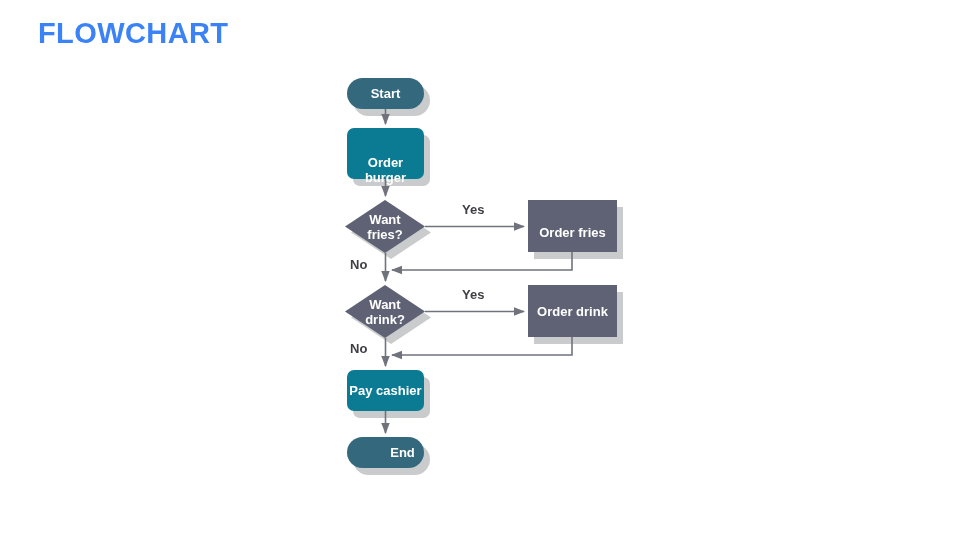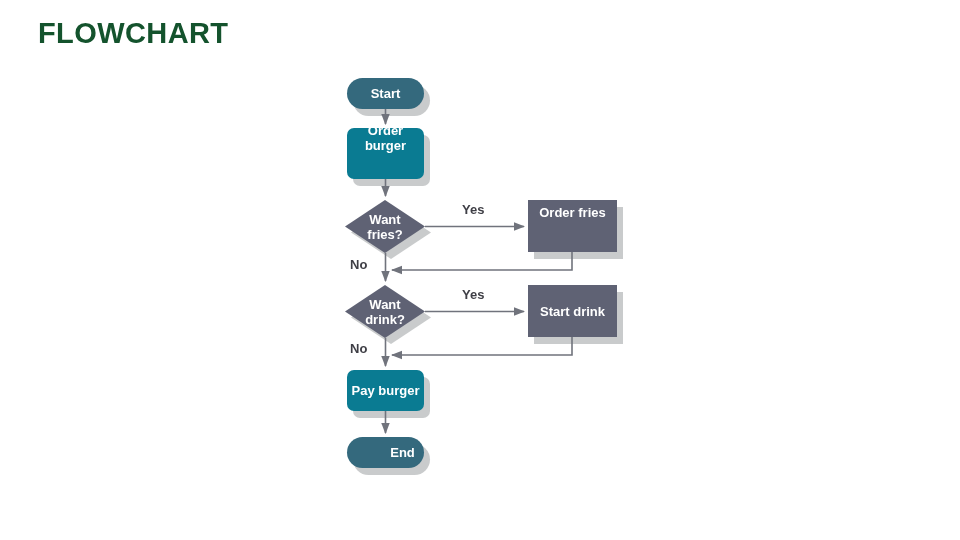--- a/index.html
+++ b/index.html
@@ -21,21 +21,21 @@
     height: 540px;
     background: #ffffff;
   }
   #page-title {
     position: absolute;
     left: 38px;
     top: 17px;
     font-size: 29px;
     font-weight: bold;
     letter-spacing: 0.4px;
-    color: #14532d;
+    color: #3b82f6;
     font-family: "Liberation Sans", sans-serif;
     white-space: nowrap;
   }
   #diagram-svg {
     position: absolute;
     left: 0;
     top: 0;
     width: 960px;
     height: 540px;
   }
@@ -138,34 +138,34 @@
       <rect x="528" y="285" width="89" height="52" fill="#5f6274"></rect>
 
       <rect x="347" y="370" width="77" height="41" rx="7" ry="7" fill="#0a7b92"></rect>
 
       <rect x="347" y="437" width="77" height="31" rx="15.5" ry="15.5" fill="#34697d"></rect>
     </g>
   </svg>
 
   <div class="node-label" style="left:347px; top:78px; width:77px; height:31px;">Start</div>
 
-  <div class="node-label" style="left:347px; top:112px; width:77px; height:51px;">Order
+  <div class="node-label" style="left:347px; top:144px; width:77px; height:51px;">Order
 burger</div>
 
   <div class="node-label" style="left:345px; top:200px; width:80px; height:53px;">Want
 fries?</div>
 
-  <div class="node-label" style="left:528px; top:184px; width:89px; height:56px;">Order fries</div>
+  <div class="node-label" style="left:528px; top:204px; width:89px; height:56px;">Order fries</div>
 
   <div class="node-label" style="left:345px; top:285px; width:80px; height:53px;">Want
 drink?</div>
 
-  <div class="node-label" style="left:528px; top:285px; width:89px; height:52px;">Start drink</div>
+  <div class="node-label" style="left:528px; top:285px; width:89px; height:52px;">Order drink</div>
 
-  <div class="node-label" style="left:345px; top:370px; width:81px; height:41px;">Pay burger</div>
+  <div class="node-label" style="left:345px; top:370px; width:81px; height:41px;">Pay cashier</div>
 
   <div class="node-label" style="left:364px; top:437px; width:77px; height:31px;">End</div>
 
   <div class="edge-label" style="left:462px; top:202px;">Yes</div>
 
   <div class="edge-label" style="left:350px; top:257px;">No</div>
 
   <div class="edge-label" style="left:462px; top:287px;">Yes</div>
 
   <div class="edge-label" style="left:350px; top:341px;">No</div>

